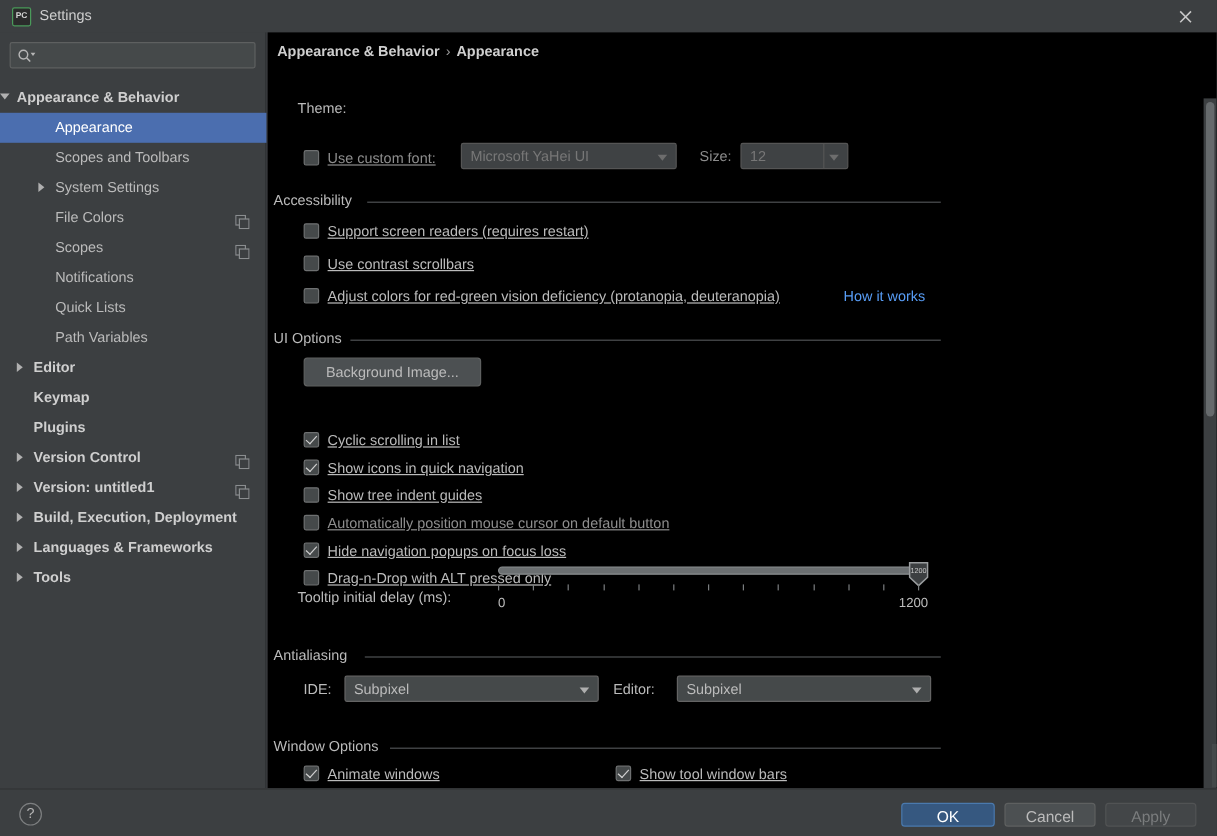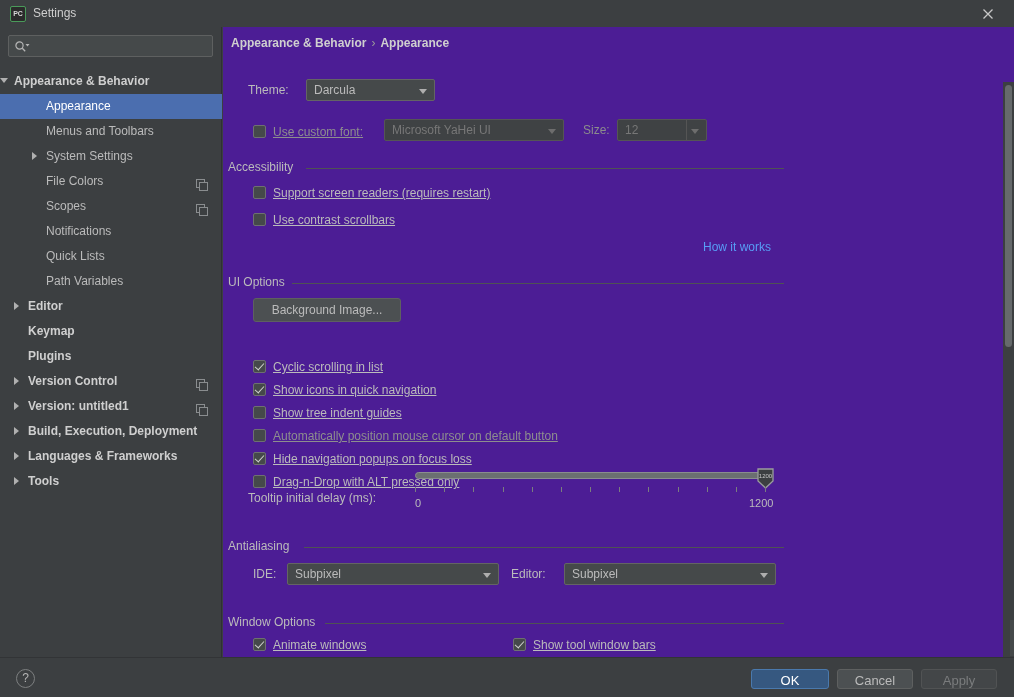--- a/index.html
+++ b/index.html
@@ -66,21 +66,21 @@
   }
   .arrow.right {
     border-top: 4.5px solid transparent; border-bottom: 4.5px solid transparent;
     border-left: 5px solid #b0b0b0; top: 8px;
   }
   .row-ico { position: absolute; right: 14px; top: 6px; }
 
   
   .main {
     position: absolute; left: 223px; top: 27px; width: 791px; height: 630px;
-    background: #4c1d95; overflow: hidden;
+    background: #000000; overflow: hidden;
   }
   .breadcrumb {
     position: absolute; left: 8px; top: 9px; font-size: 12px;
     font-weight: bold; color: #cfcfcf;
   }
   .breadcrumb .sep { color: #9a9a9a; font-weight: normal; padding: 0 5px; }
 
   .label { font-size: 12px; color: #bbbbbb; }
   .label.dim { color: #8c8c8c; }
 
@@ -200,21 +200,21 @@
           <circle cx="5.5" cy="5.5" r="3.6" stroke="#b6b6b6" stroke-width="1.2" fill="none"></circle>
           <path d="M8.3 8.3 L11.2 11.2" stroke="#b6b6b6" stroke-width="1.3"></path>
           <path d="M11.5 4 l4 0 l-2 2.6 z" fill="#b6b6b6"></path>
         </svg>
       </span>
       <input class="search-input" type="text" placeholder="" style="">
     </div>
     <div class="tree" id="tree">
         <div class="tree-row"><span class="arrow down" style="left: 0px;"></span><span class="tree-label bold" style="margin-left: 14px;">Appearance &amp; Behavior</span></div>
         <div class="tree-row selected"><span class="tree-label" style="margin-left: 46px;">Appearance</span></div>
-        <div class="tree-row"><span class="tree-label" style="margin-left: 46px;">Menus and Toolbars</span></div>
+        <div class="tree-row"><span class="tree-label" style="margin-left: 46px;">Scopes and Toolbars</span></div>
         <div class="tree-row"><span class="arrow right" style="left: 32px;"></span><span class="tree-label" style="margin-left: 46px;">System Settings</span></div>
         <div class="tree-row"><span class="tree-label" style="margin-left: 46px;">File Colors</span><span class="row-ico"><svg width="12" height="12" viewBox="0 0 12 12">
               <rect x="0.5" y="0.5" width="8" height="8" fill="none" stroke="#8a8d8f"></rect>
               <rect x="3.5" y="3.5" width="8" height="8" fill="#3c3f41" stroke="#8a8d8f"></rect>
             </svg></span></div>
         <div class="tree-row"><span class="tree-label" style="margin-left: 46px;">Scopes</span><span class="row-ico"><svg width="12" height="12" viewBox="0 0 12 12">
               <rect x="0.5" y="0.5" width="8" height="8" fill="none" stroke="#8a8d8f"></rect>
               <rect x="3.5" y="3.5" width="8" height="8" fill="#3c3f41" stroke="#8a8d8f"></rect>
             </svg></span></div>
         <div class="tree-row"><span class="tree-label" style="margin-left: 46px;">Notifications</span></div>
@@ -237,24 +237,20 @@
       </div>
   </div>
 
   <div class="main">
 
     <div class="breadcrumb">
       <span>Appearance &amp; Behavior</span><span class="sep">›</span><span>Appearance</span>
     </div>
 
     <div class="label" style="position:absolute;left:25px;top:56px;">Theme:</div>
-    <div class="combo" style="left:83px;top:52px;width:129px;">
-      <span>Darcula</span>
-      <span class="caret"></span>
-    </div>
 
     <div class="cb-row" style="left:30px;top:96px;">
       <span class="cb"></span><span class="cb-text dim">Use custom font:</span>
     </div>
     <div class="combo disabled" style="left:161px;top:92px;width:180px;">
       <span>Microsoft YaHei UI</span>
       <span class="caret"></span>
     </div>
     <div class="label dim" style="position:absolute;left:360px;top:96px;">Size:</div>
     <div class="combo disabled" style="left:394px;top:92px;width:90px;">
@@ -265,20 +261,23 @@
 
     <div class="section" style="left:5px;top:133px;width:556px;">
       <span class="sec-title">Accessibility</span>
       <div class="sec-rule" style="left:78px;width:478px;"></div>
     </div>
     <div class="cb-row" style="left:30px;top:157px;">
       <span class="cb"></span><span class="cb-text">Support screen readers (requires restart)</span>
     </div>
     <div class="cb-row" style="left:30px;top:184px;">
       <span class="cb"></span><span class="cb-text">Use contrast scrollbars</span>
+    </div>
+    <div class="cb-row" style="left:30px;top:211px;">
+      <span class="cb"></span><span class="cb-text">Adjust colors for red-green vision deficiency (protanopia, deuteranopia)</span>
     </div>
     <div class="link" style="position:absolute;left:480px;top:211px;line-height:18px;">How it works</div>
 
     <div class="section" style="left:5px;top:248px;width:556px;">
       <span class="sec-title">UI Options</span>
       <div class="sec-rule" style="left:64px;width:492px;"></div>
     </div>
     <div class="btn" style="left:30px;top:271px;width:148px;height:24px;line-height:22px;">Background Image...</div>
 
     <div class="cb-row" style="left:30px;top:331px;">

